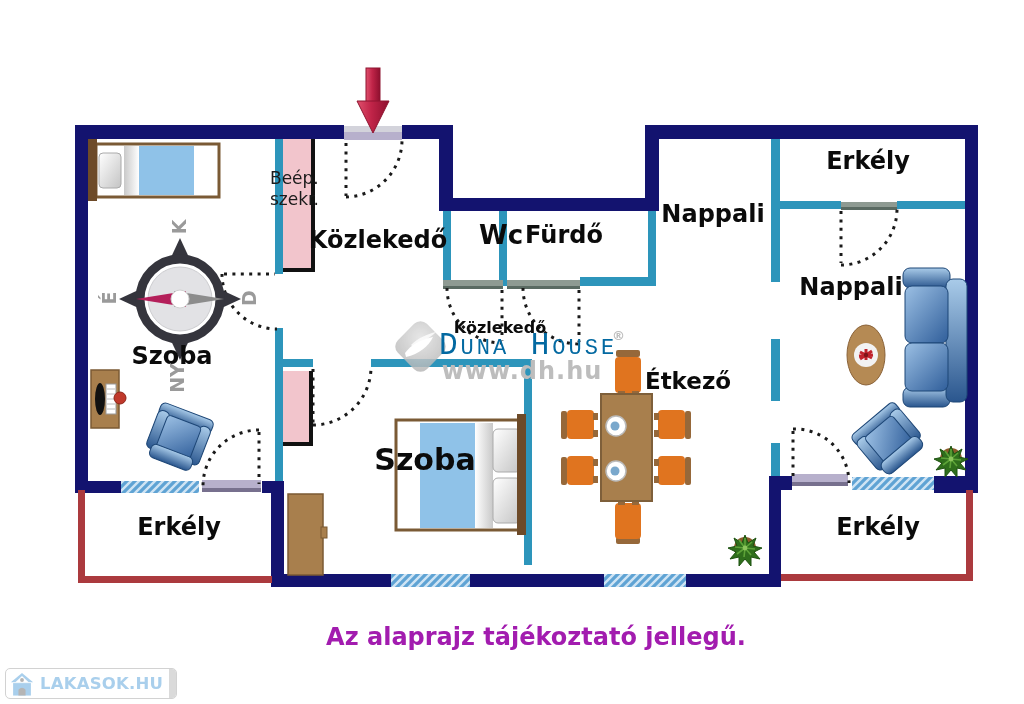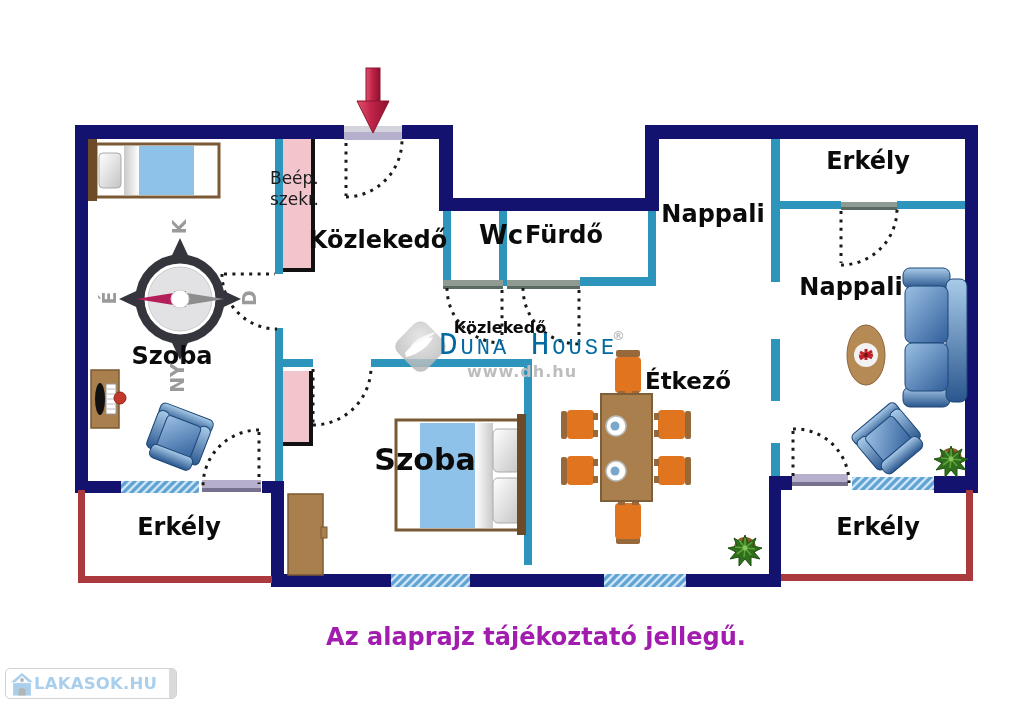--- a/index.html
+++ b/index.html
@@ -10,27 +10,27 @@
          white-space:nowrap;letter-spacing:0px;}
   .compass-letter{position:absolute;transform:translate(-50%,-50%) rotate(-90deg);
          color:#9a9a9a;font-weight:bold;font-size:19px;}
   #beep-label{position:absolute;left:270px;top:168px;transform:none;font-weight:normal;
          font-size:17px;color:#1c1c1c;line-height:21px;white-space:pre;}
   #watermark-name{position:absolute;transform:translate(-50%,-50%);
          font-family:Liberation Mono, monospace;font-variant:small-caps;
          color:#0369a1;font-size:31px;font-weight:normal;letter-spacing:3px;}
   #watermark-reg{position:absolute;color:#bdbdbd;font-size:13px;font-weight:bold;}
   #watermark-url{position:absolute;transform:translate(-50%,-50%);color:#bdbdbd;
-         font-size:16px;font-weight:bold;letter-spacing:1px;}
+         font-size:24px;font-weight:bold;letter-spacing:1px;}
   #caption{position:absolute;transform:translate(-50%,-50%);font-weight:bold;
          font-size:24px;color:#a21caf;white-space:nowrap;}
   #logo{position:absolute;left:5px;top:668px;width:170px;height:29px;border:1.5px solid #d2d2d2;
         border-radius:5px;background:#ffffff;display:flex;align-items:center;overflow:hidden;}
   #logo .icon{width:24px;height:24px;margin-left:4px;position:relative;flex:0 0 auto;}
-  #logo .txt{color:#a9cfec;font-weight:bold;font-size:16.5px;margin-left:0;letter-spacing:0.2px;}
+  #logo .txt{color:#a9cfec;font-weight:bold;font-size:16.5px;margin-left:6px;letter-spacing:0.2px;}
   #logo .tab{position:absolute;right:0;top:0;width:7px;height:100%;background:#dadada;}
 </style>
 </head>
 <body>
 
 <div id="stage">
 
 <svg width="1024" height="704" viewBox="0 0 1024 704">
   <defs>
     <pattern id="hatch" width="8" height="8" patternUnits="userSpaceOnUse" patternTransform="rotate(0)">

